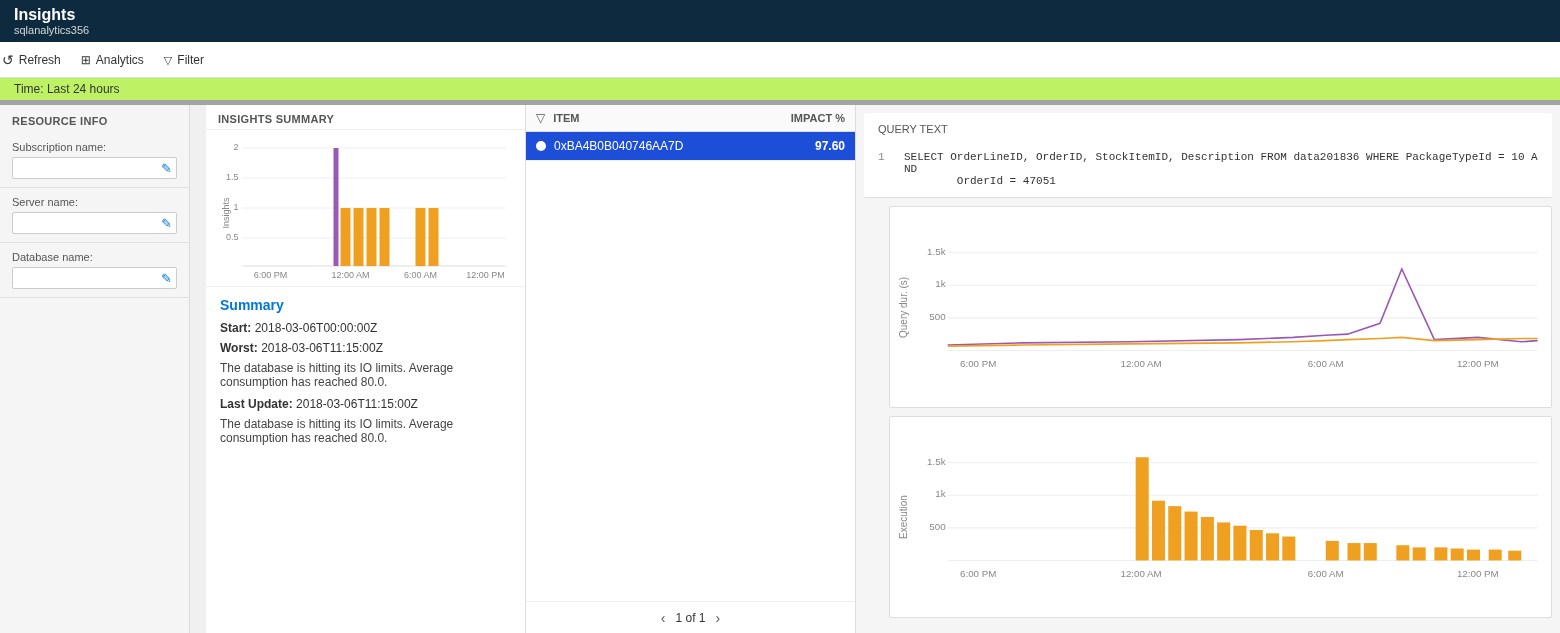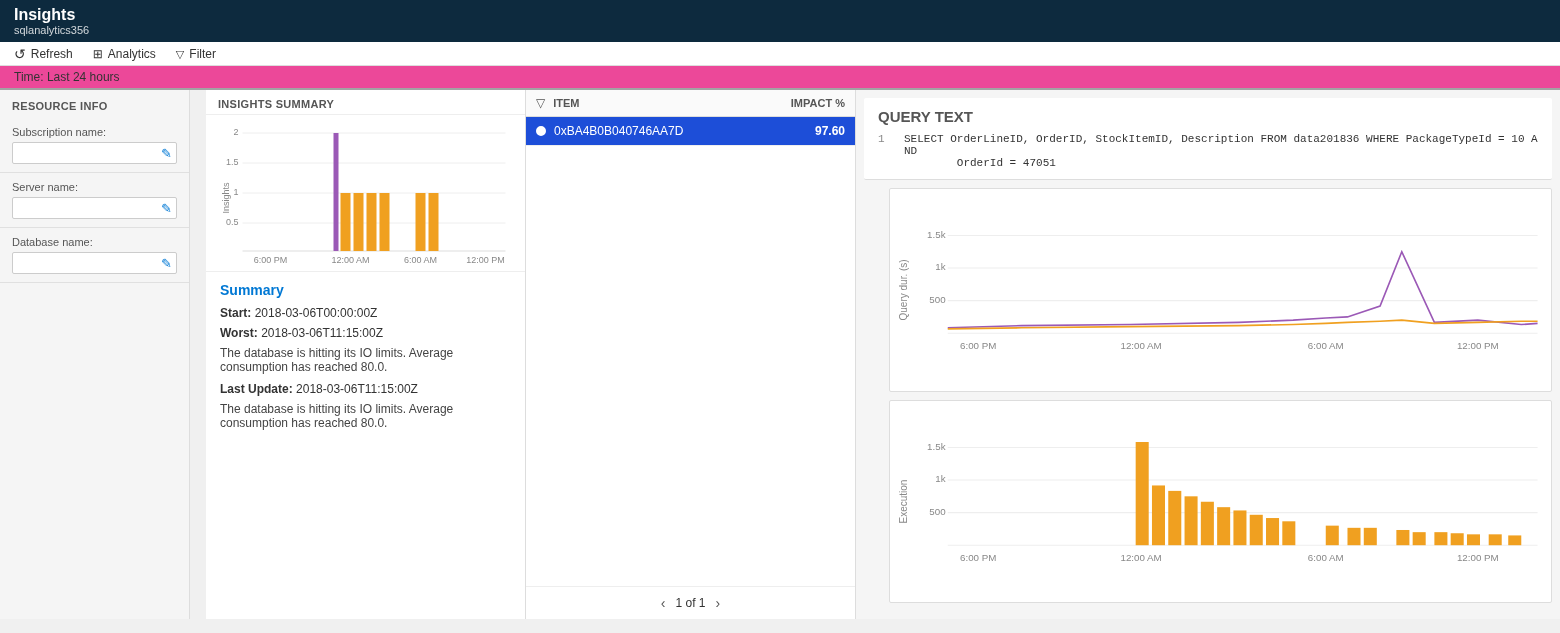--- a/index.html
+++ b/index.html
@@ -15,36 +15,36 @@
       flex-direction: column;
       justify-content: center;
     }
     .app-title { font-size: 16px; font-weight: 600; }
     .app-subtitle { font-size: 11px; opacity: 0.8; }
 
     
     .toolbar {
       background: white;
       border-bottom: 1px solid #ddd;
-      padding: 6px 14px;
+      padding: 6px 2px;
       display: flex;
       align-items: center;
       gap: 20px;
-      height: 24px;
+      height: 36px;
     }
     .toolbar-btn {
       display: flex; align-items: center; gap: 5px;
       font-size: 12px; color: #333; cursor: pointer;
       background: none; border: none; padding: 0;
     }
 
     
     .time-bar {
-      background: #ec4899;
-      border-bottom: 2px solid #a3a3a3;
+      background: #bef264;
+      border-bottom: 5px solid #a3a3a3;
       padding: 4px 14px;
       font-size: 12px;
       color: #333;
     }
 
     
     .main-content {
       display: flex;
       gap: 16px;
       height: calc(633px - 42px - 36px - 26px);
@@ -210,25 +210,25 @@
     }
 
     .query-text-box {
       background: white;
       border-bottom: 1px solid #ddd;
       padding: 10px 14px;
       margin: 8px;
       border-radius: 2px;
     }
     .query-text-header {
-      font-size: 15px;
-      font-weight: 700;
+      font-size: 11px;
+      font-weight: 400;
       color: #555;
       text-transform: uppercase;
-      margin-bottom: 8px;
+      margin-bottom: 16px;
     }
     .query-text-content {
       font-family: 'Courier New', monospace;
       font-size: 11px;
       color: #333;
       display: flex;
       gap: 10px;
     }
     .query-line-num { color: #888; min-width: 16px; }
     .query-line-text { flex: 1; white-space: pre-wrap; word-break: break-all; }

